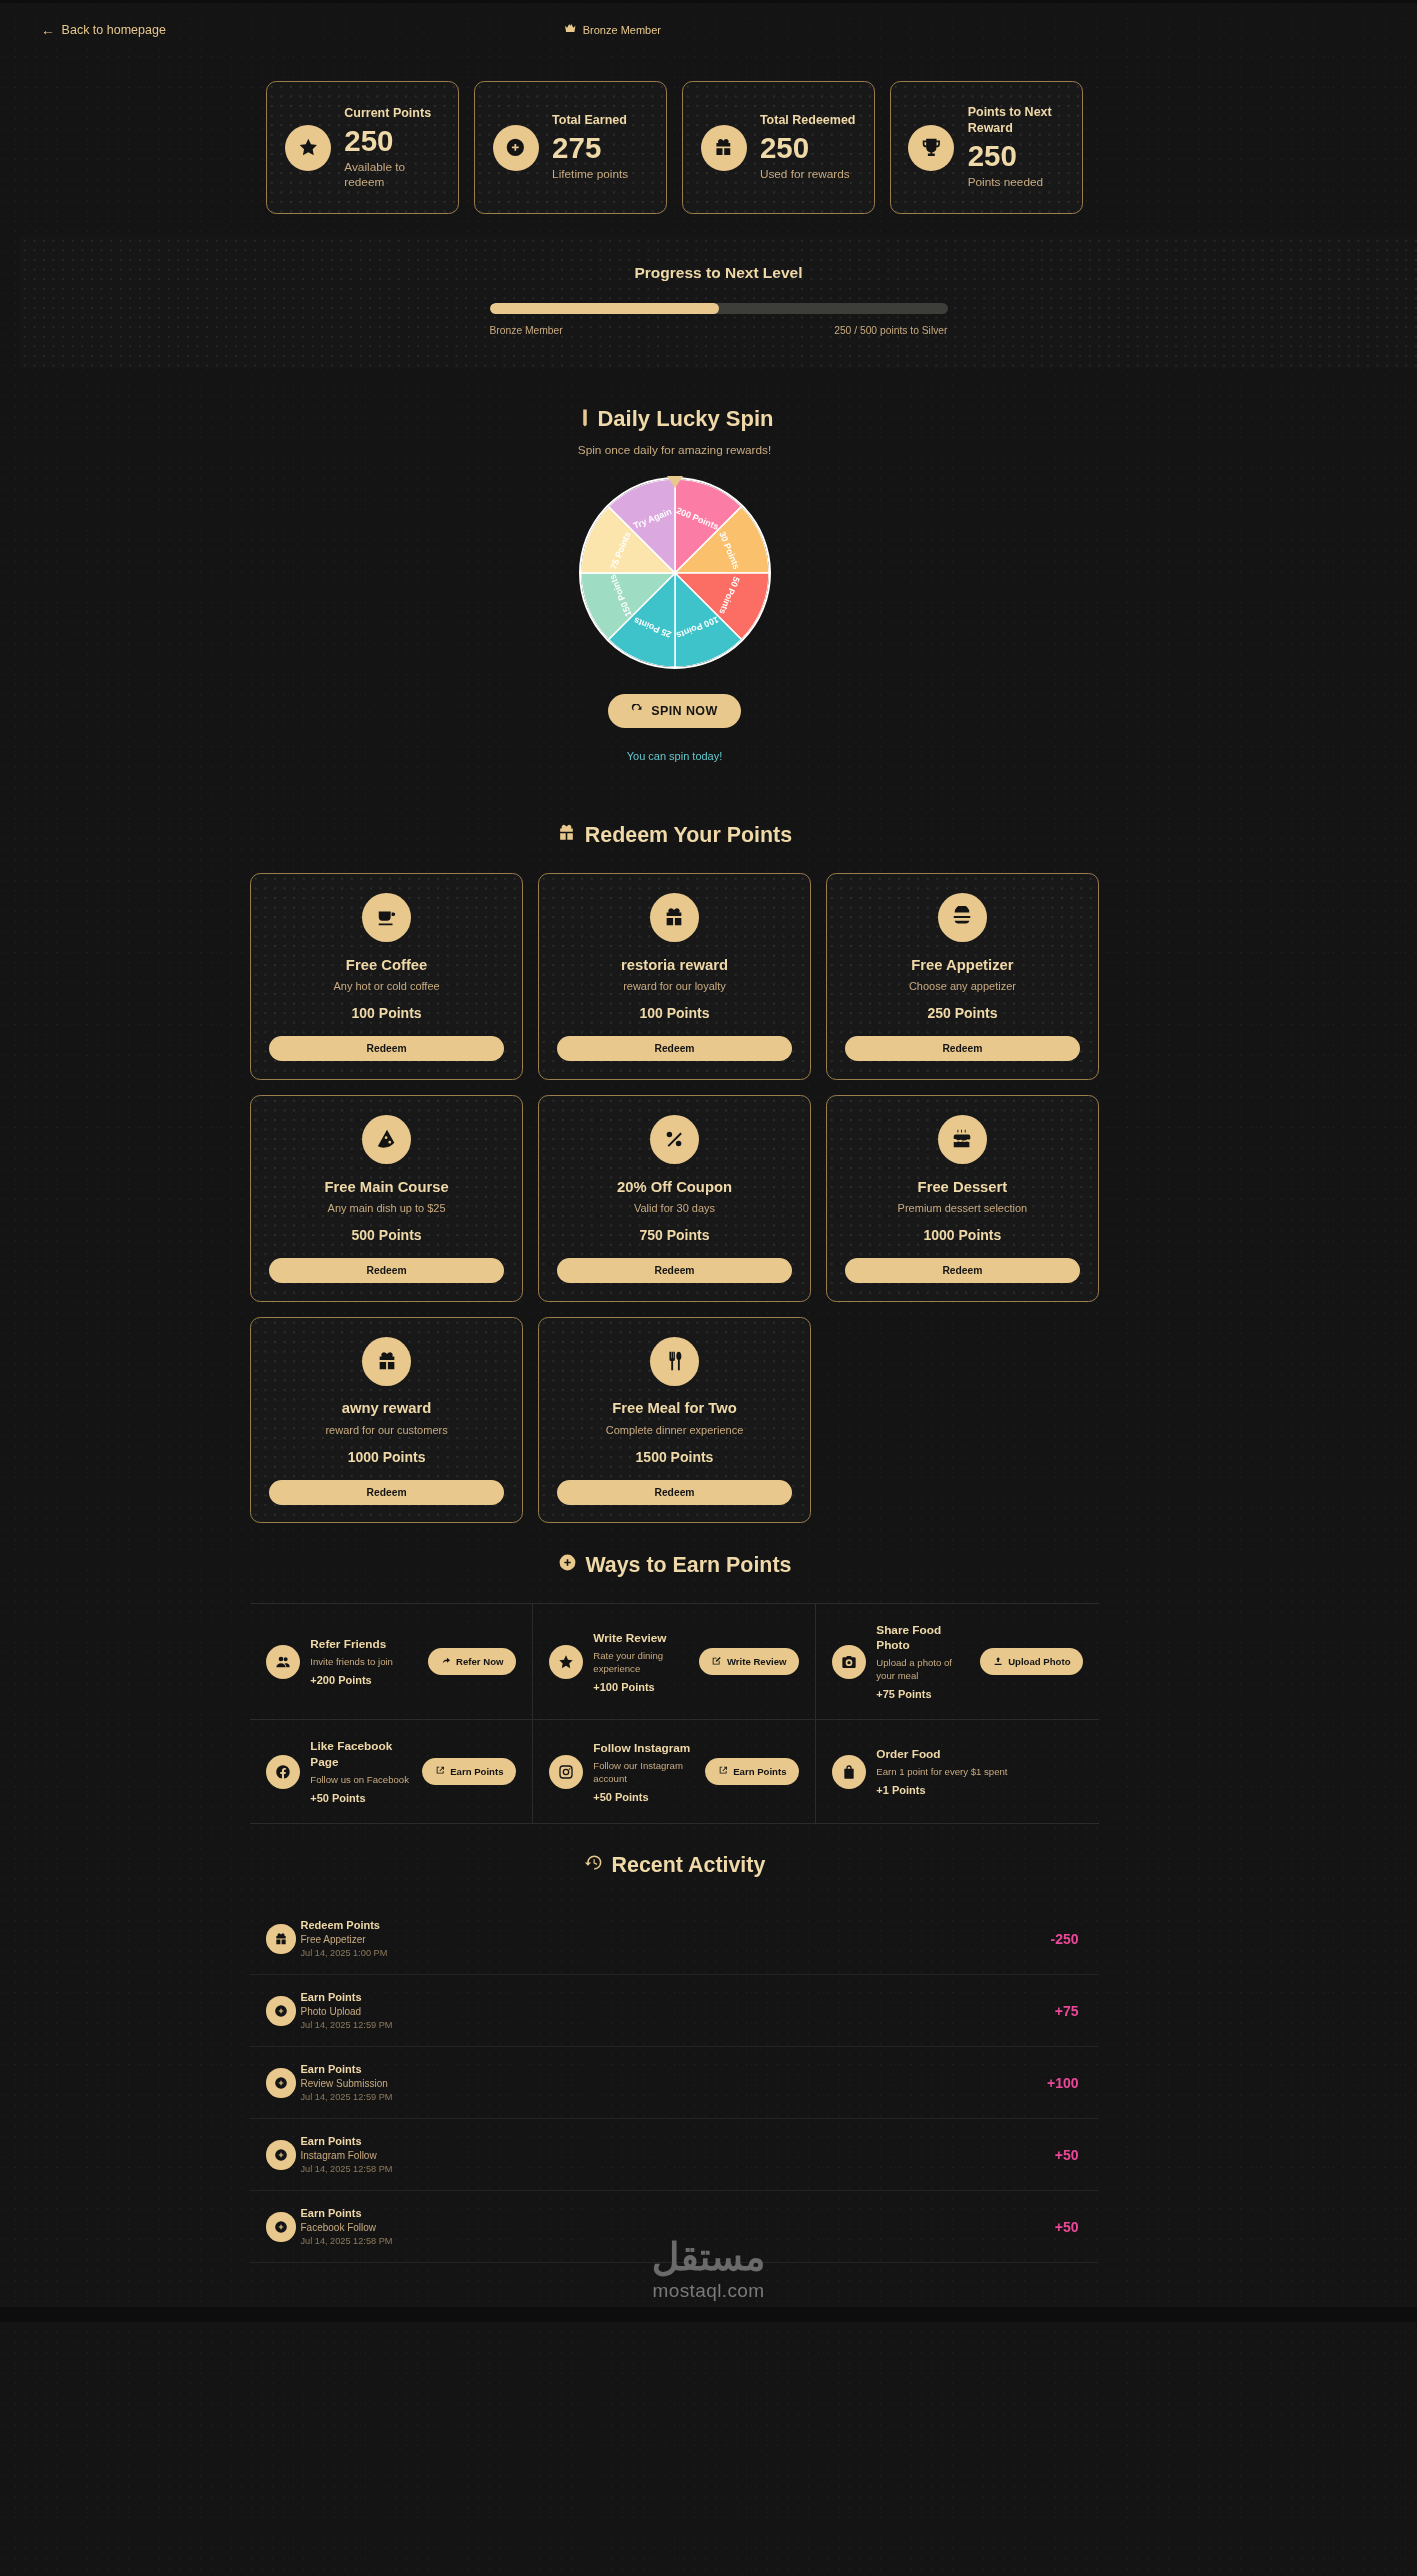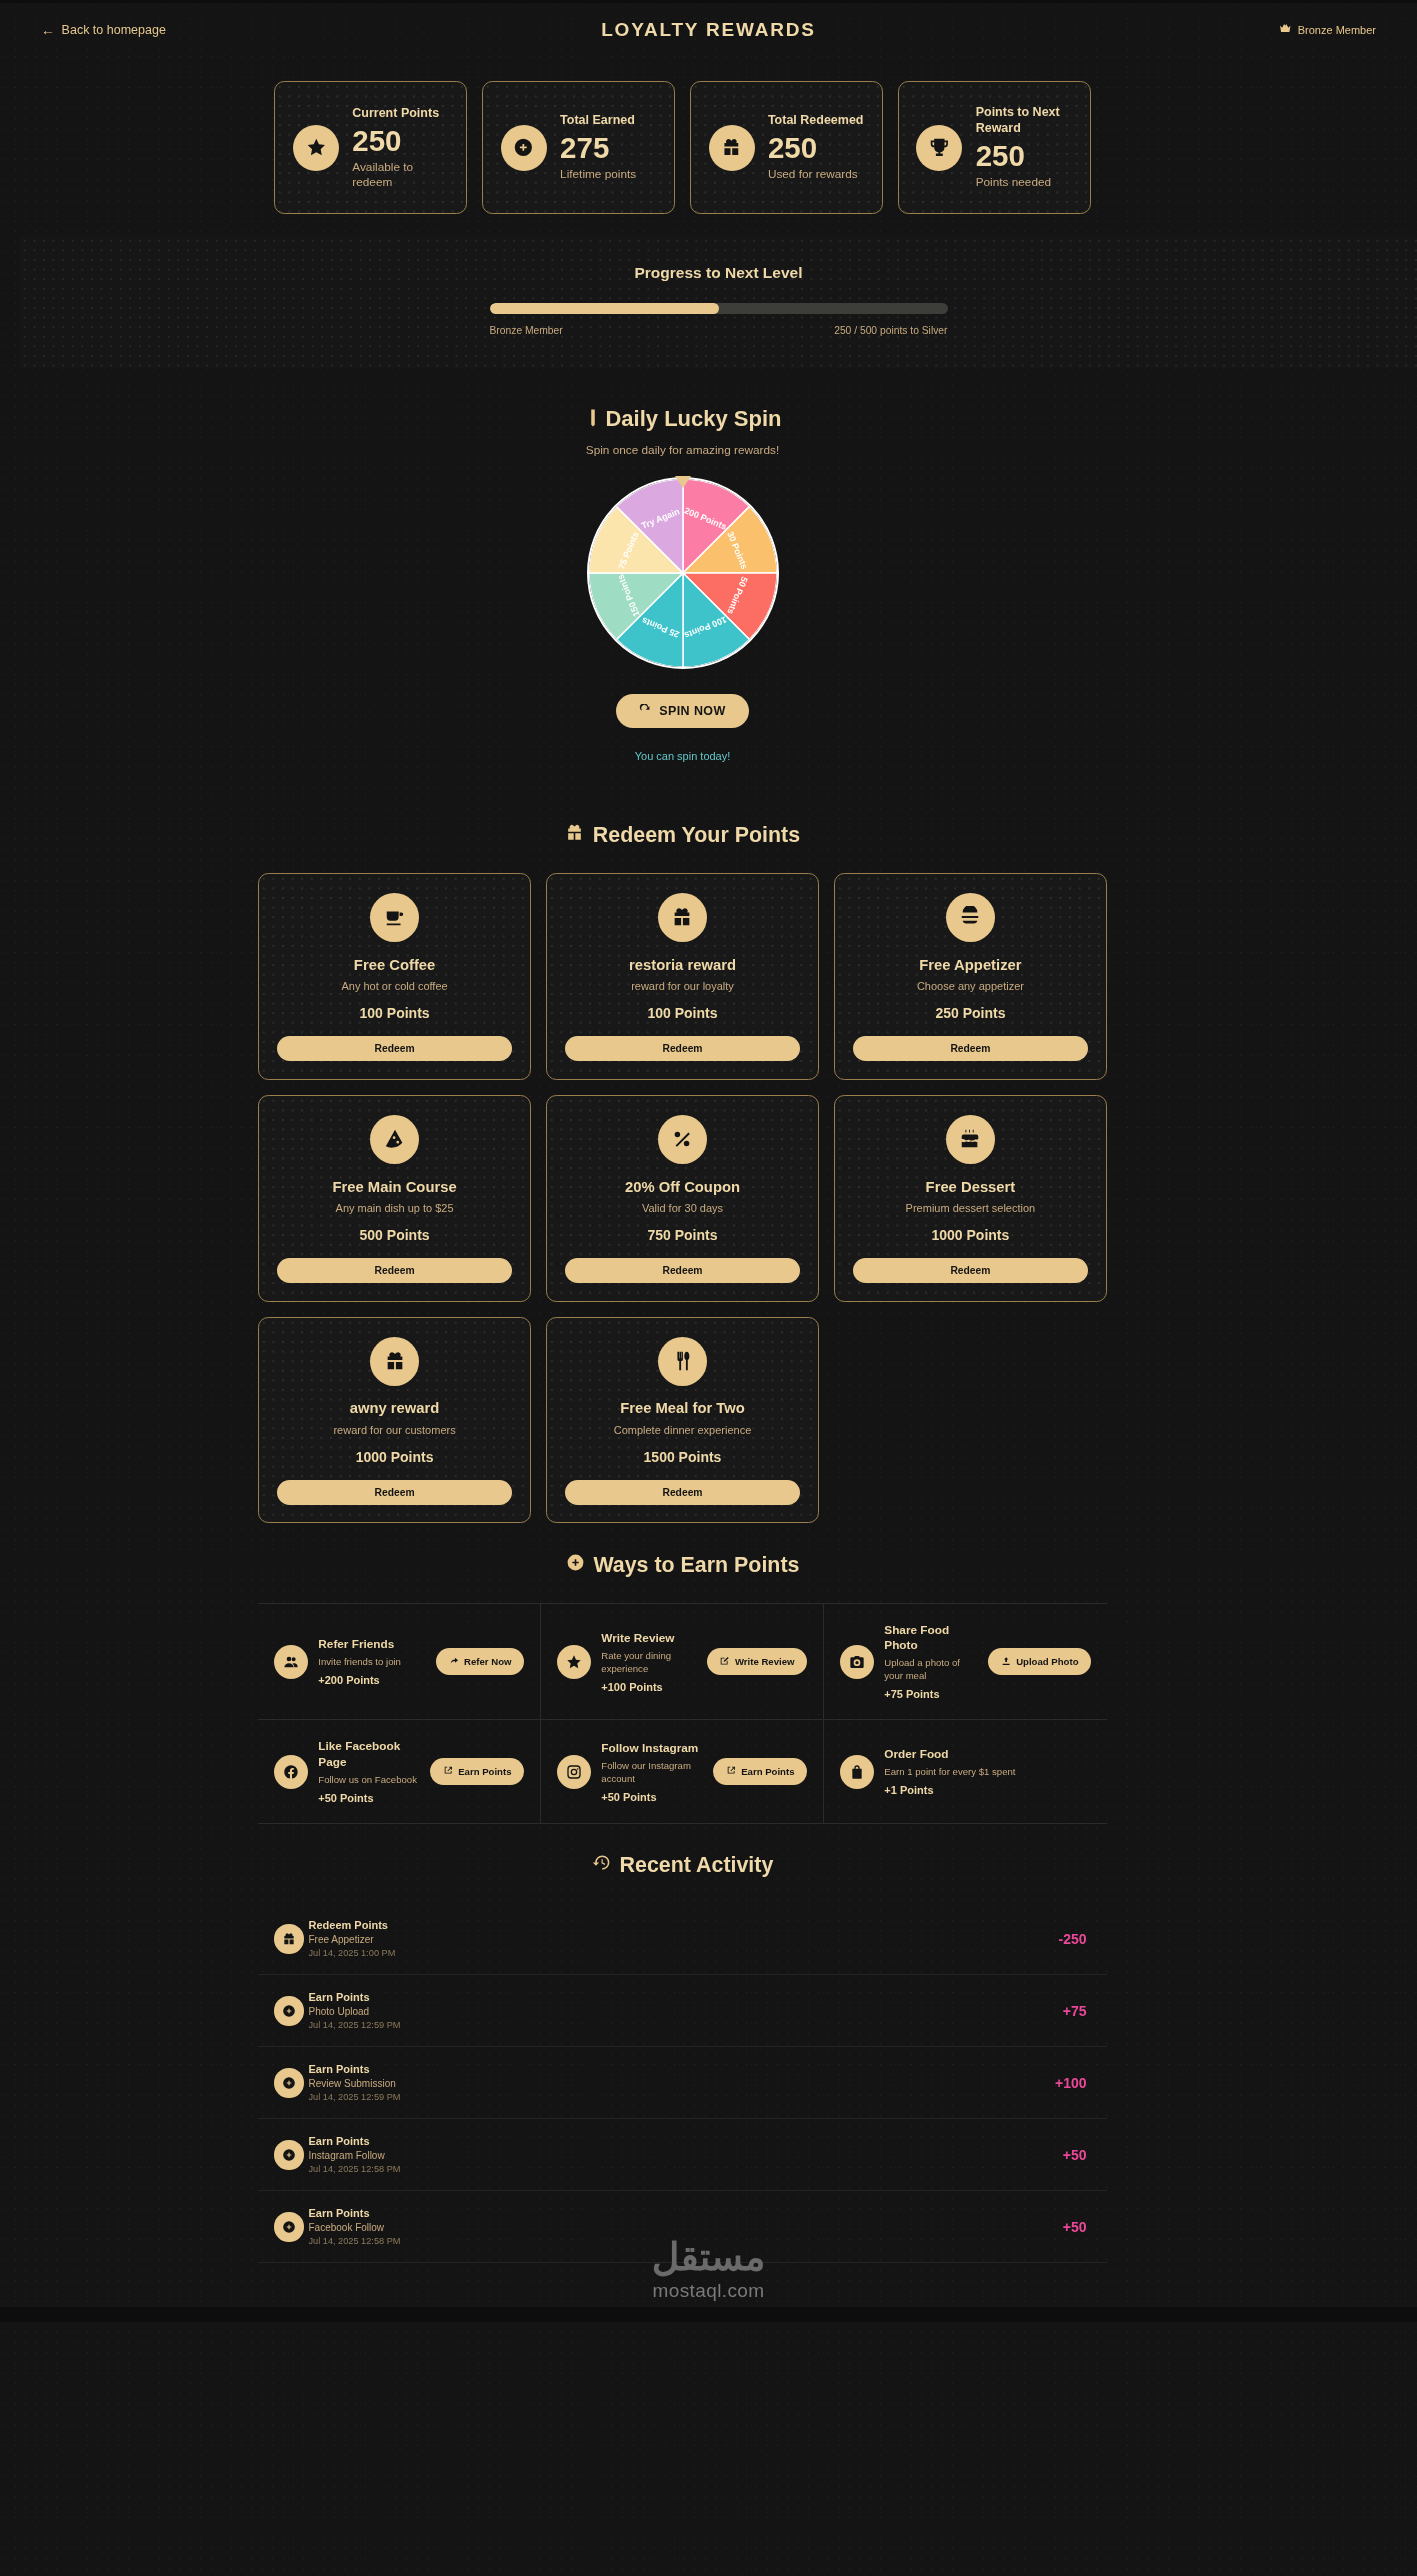--- a/index.html
+++ b/index.html
@@ -45,21 +45,21 @@
     color:#f0d9a8; font-size:19px; font-weight:bold;
     letter-spacing:1.8px;
   }
   .member-badge {
     width:310px; display:flex; align-items:center; justify-content:flex-end;
     gap:5.9px; color:#e8c88c; font-size:11px;
   }
   .member-badge svg { width:12.5px; height:12.5px; fill:#e8c88c; }
 
   
-  .section { width:1349px; padding:0 41px;margin-left:8px; }
+  .section { width:1349px; padding:0 41px; }
 
   
   .stats-wrap { padding-top:25px; padding-bottom:22px; }
   .stats {
     display:flex; gap:14.8px; justify-content:center;
   }
   .stat-card {
     width:193px; min-height:133px;
     border:0.7px solid #8f7games; border:0.7px solid #9d7f4e;
     border-radius:10.3px;
@@ -243,21 +243,20 @@
 
 <div class="page">
 
   <div class="top-accent"></div>
 
   <div class="header">
     <a class="back-link">
       <span class="arrow">←</span>
       <span>Back to homepage</span>
     </a>
-    <div class="brand-title">LOYALTY REWARDS</div>
     <div class="member-badge">
       <span>
         <svg viewBox="0 0 24 24">
             <path d="M2 7l4 4 4-7 2 3 2-3 4 7 4-4-2 12H4L2 7z"></path>
           </svg>
       </span>
       <span>Bronze Member</span>
     </div>
   </div>
 

